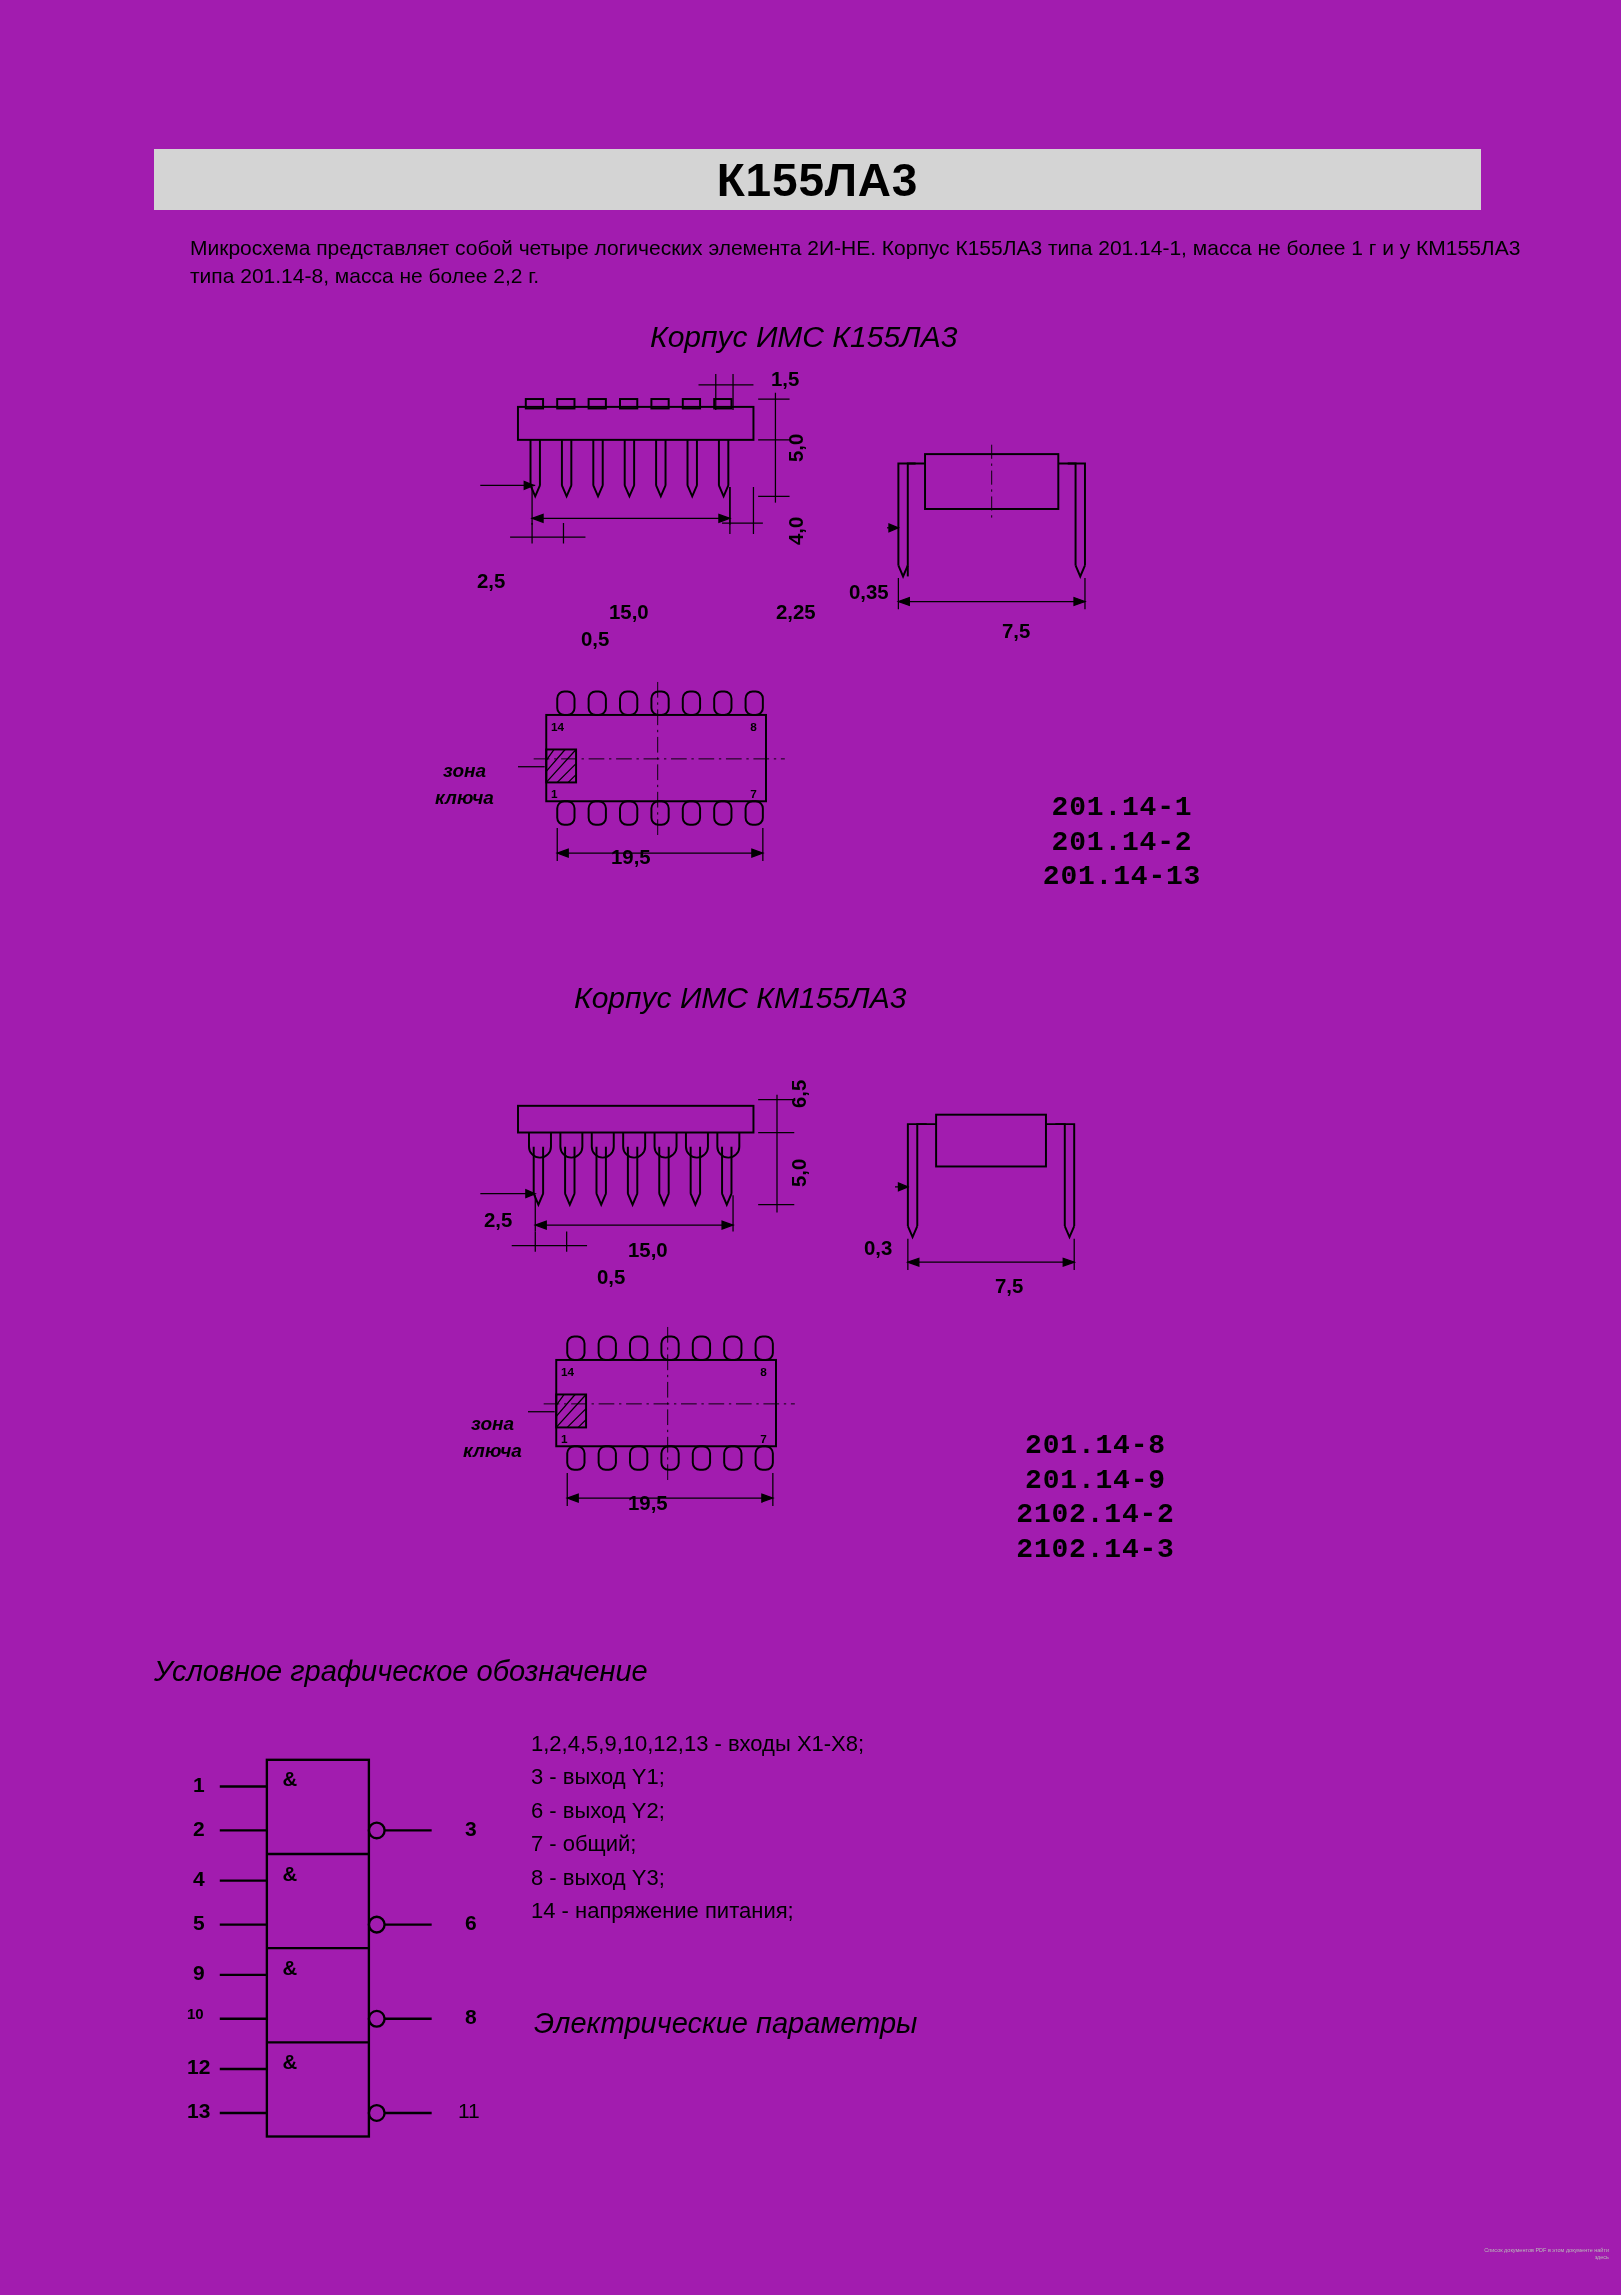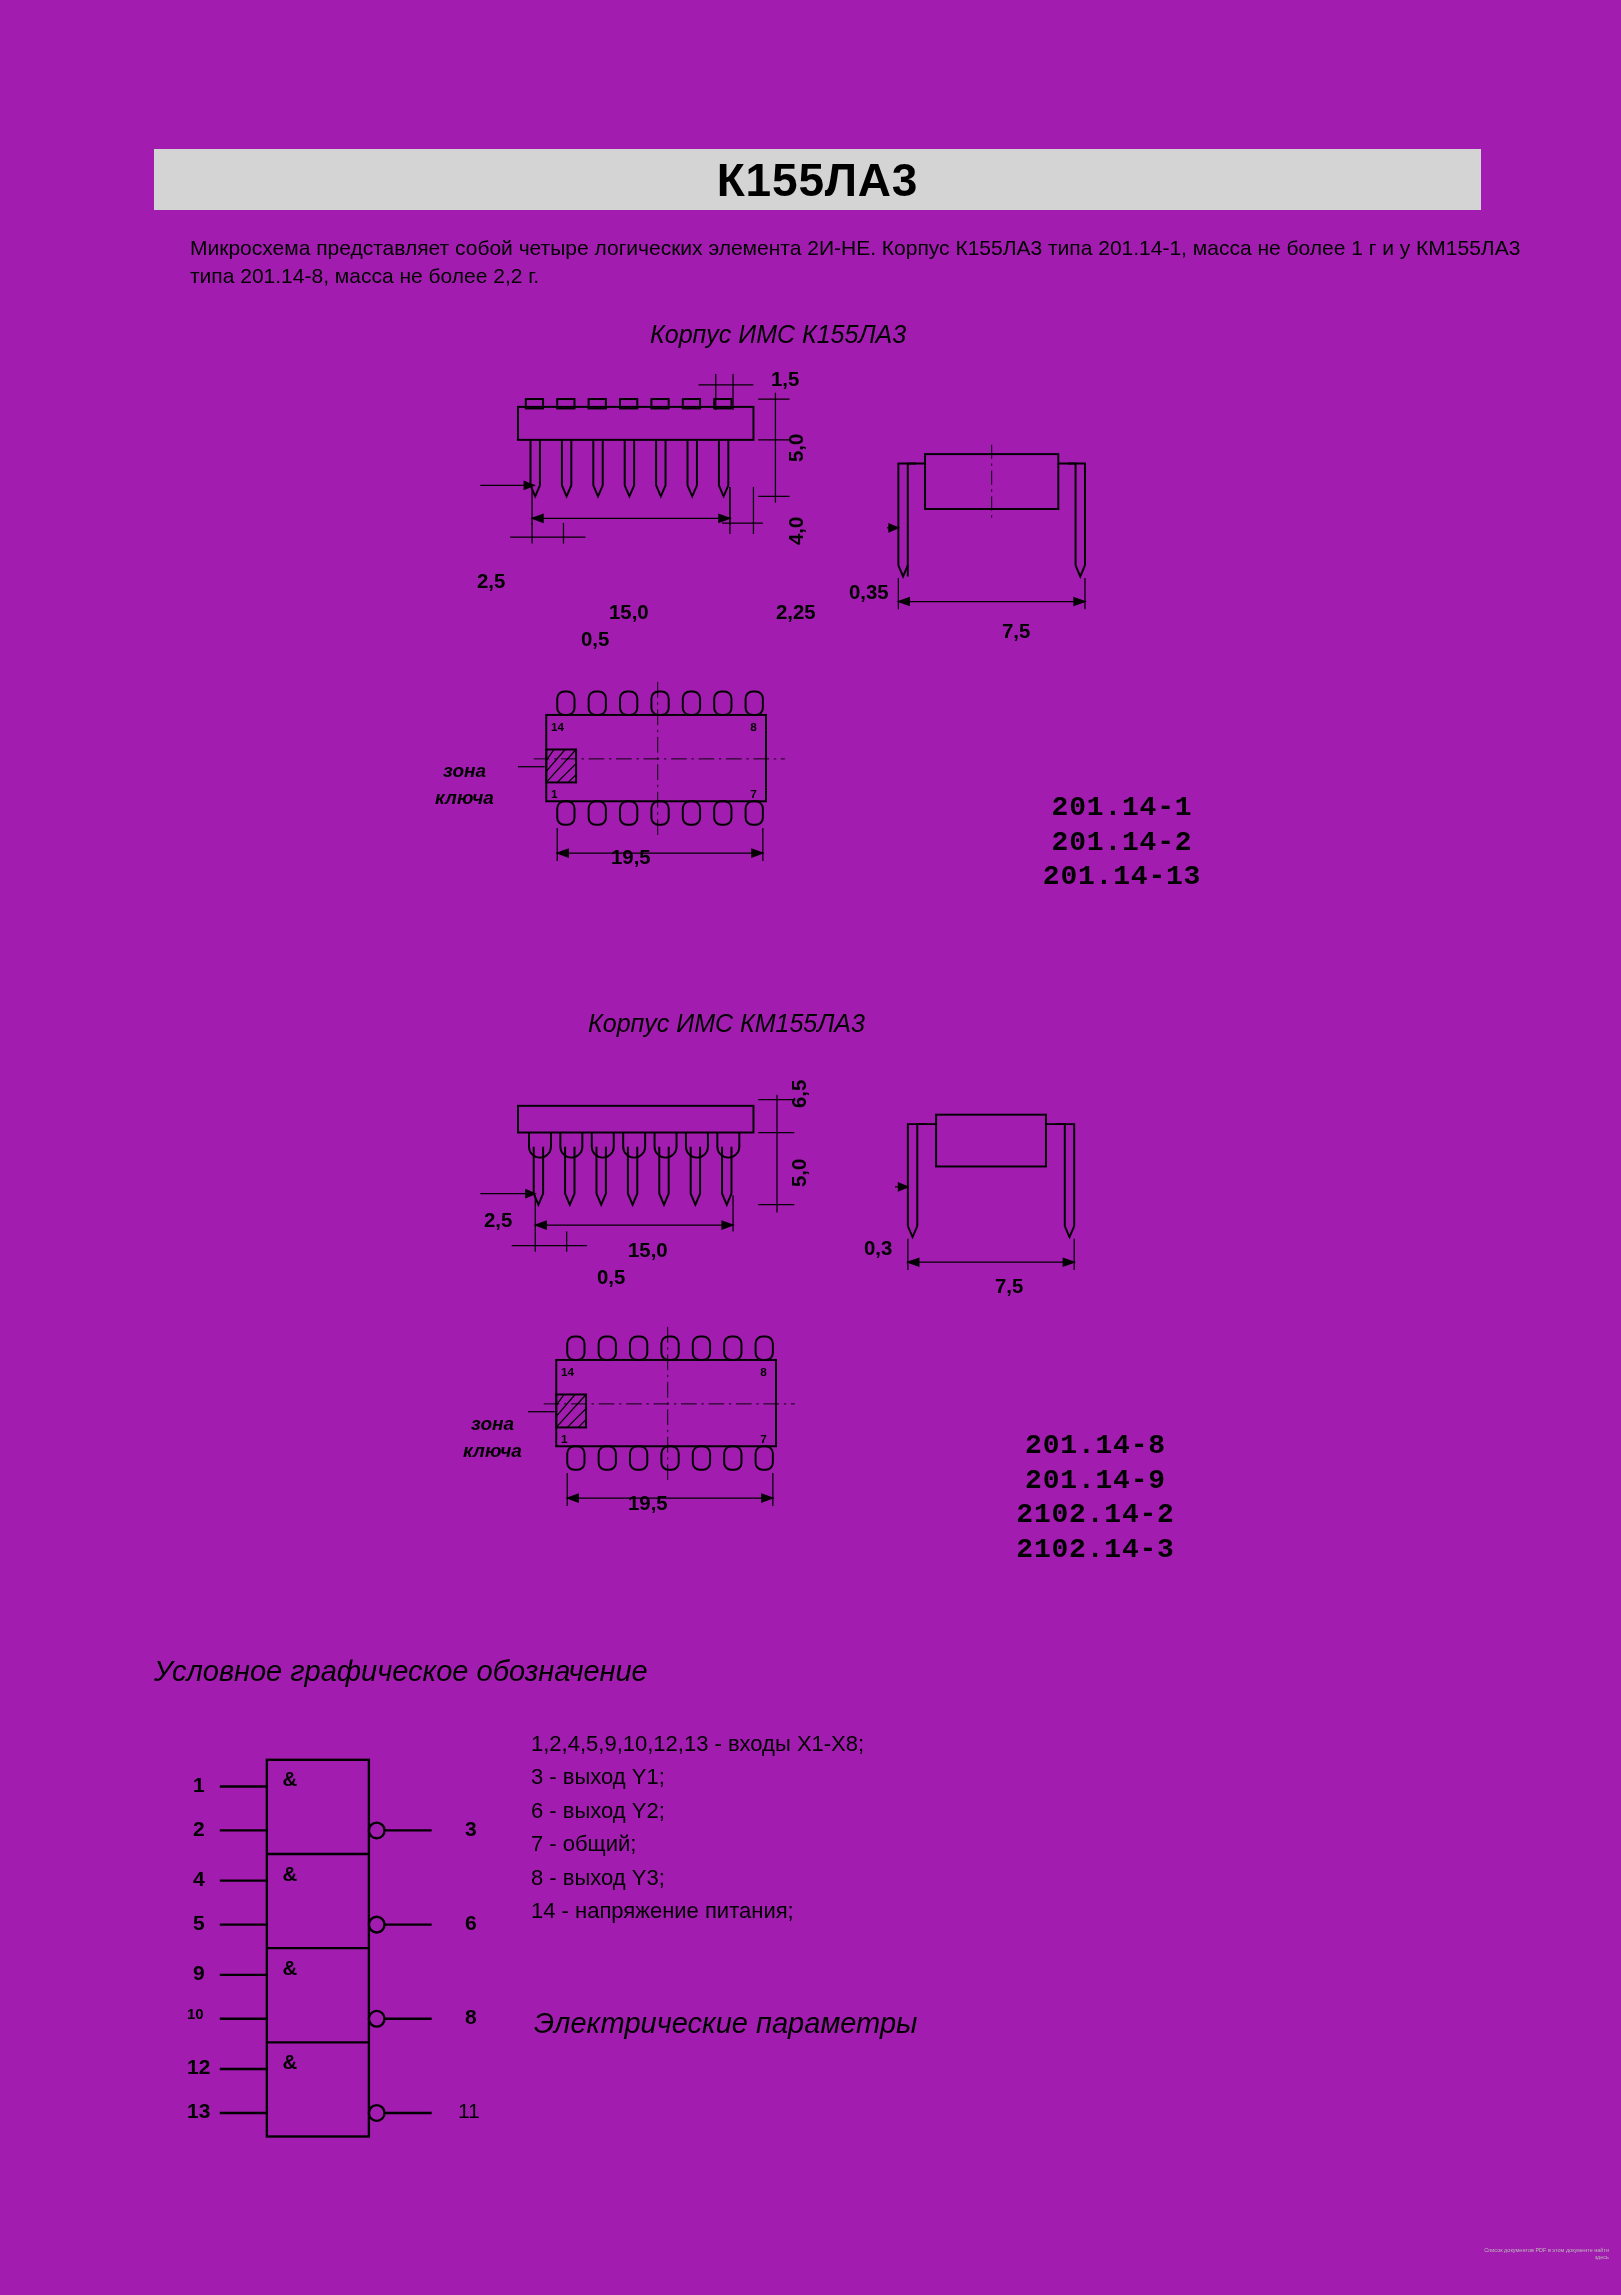--- a/index.html
+++ b/index.html
@@ -25,24 +25,24 @@
     font-size:46px; font-weight:bold; letter-spacing:0.8px;
   }
   
   .intro {
     position:absolute; left:154px; top:234px; width:1335px;
     font-size:21px; line-height:1.32;margin-left:36px;
   }
   
   .sec-head {
     position:absolute;
-    font-size:25px; font-style:italic;
+    font-size:30px; font-style:italic;
   }
   .sec-head.h1 { left:650px; top:320px; }
-  .sec-head.h2 { left:588px; top:981px;margin-top:28px; }
+  .sec-head.h2 { left:574px; top:981px; }
   .sec-head.h3 { left:154px; top:1655px; font-size:29px; }
   .sec-head.h4 { left:534px; top:2007px; font-size:29px; }
 
   
   .draw {
     position:absolute;
   }
   .draw svg { display:block; }
 
   

